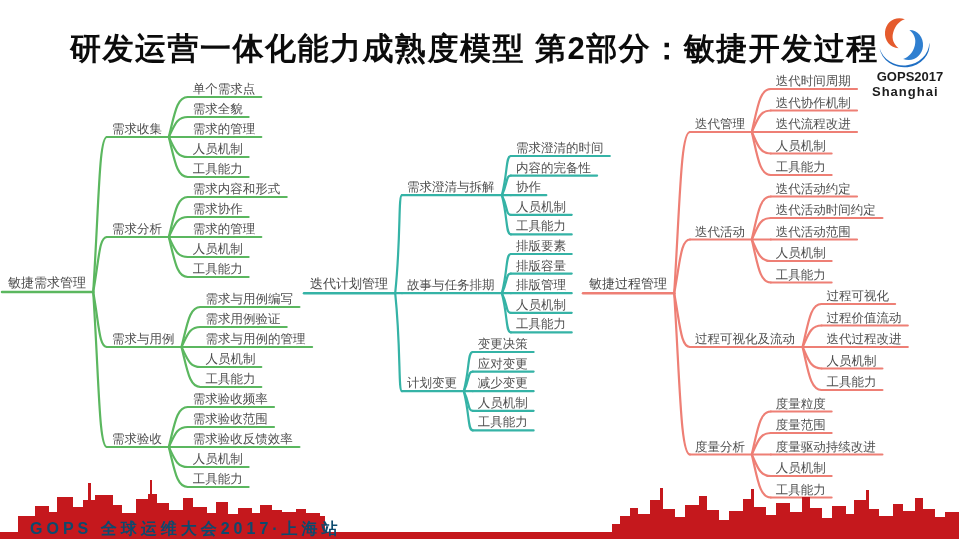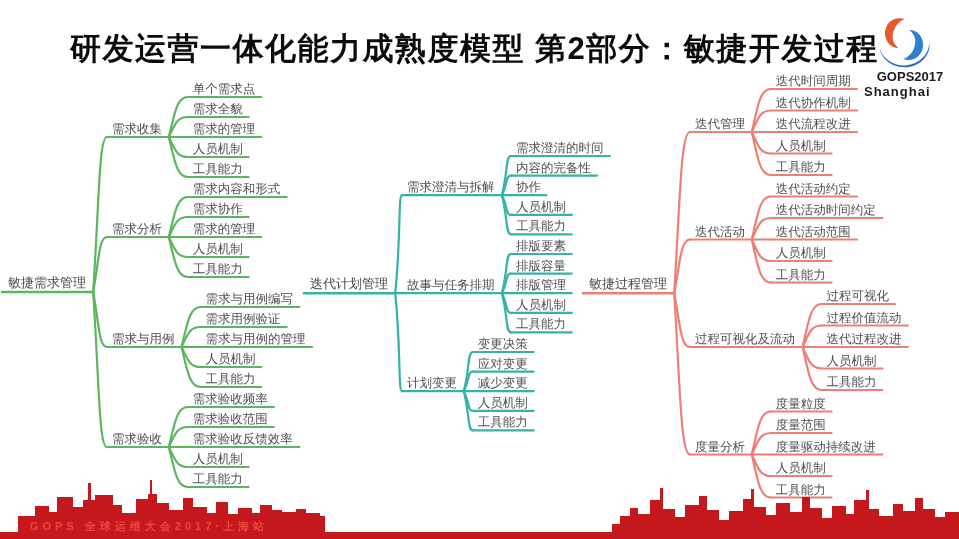--- a/index.html
+++ b/index.html
@@ -3,26 +3,26 @@
 <meta charset="utf-8">
 <style>
   html,body{margin:0;padding:0;background:#fff;}
   body{font-family:"Liberation Sans","DejaVu Sans",sans-serif;}
   #stage{position:relative;width:959px;height:539px;overflow:hidden;background:#ffffff;}
   #title{position:absolute;left:70px;top:28px;width:830px;font-size:31px;font-weight:700;
          color:#0b0b0b;letter-spacing:1.5px;white-space:nowrap;}
   #logo{position:absolute;left:864px;top:12px;width:92px;text-align:left;}
   #logo .swirl{display:block;margin-left:12px;}
   #logo .l1{font-size:13px;font-weight:700;color:#1c1c1c;line-height:15px;margin-top:1px;text-align:center;}
-  #logo .l2{font-size:13px;font-weight:700;color:#1c1c1c;letter-spacing:1px;line-height:15px;}
+  #logo .l2{font-size:13px;font-weight:700;color:#1c1c1c;letter-spacing:1px;line-height:15px;margin-left:8px;}
   svg.layer{position:absolute;left:0;top:0;}
   .node-label{font-size:12.5px;fill:#4f4f4f;}
   .root-label{font-size:13px;fill:#484848;}
-  #footer-text{position:absolute;left:30px;top:519px;font-size:11px;font-weight:700;
-               color:#ef4444;letter-spacing:4px;white-space:nowrap;z-index:5;}
+  #footer-text{position:absolute;left:30px;top:519px;font-size:16px;font-weight:700;
+               color:#0c4a6e;letter-spacing:4px;white-space:nowrap;z-index:5;}
 </style>
 </head>
 <body>
 
 <div id="stage">
 
   <div id="title">研发运营一体化能力成熟度模型 第2部分：敏捷开发过程</div>
 
   <div id="logo">
     <svg class="swirl" width="56" height="56" viewBox="0 0 60 62">

